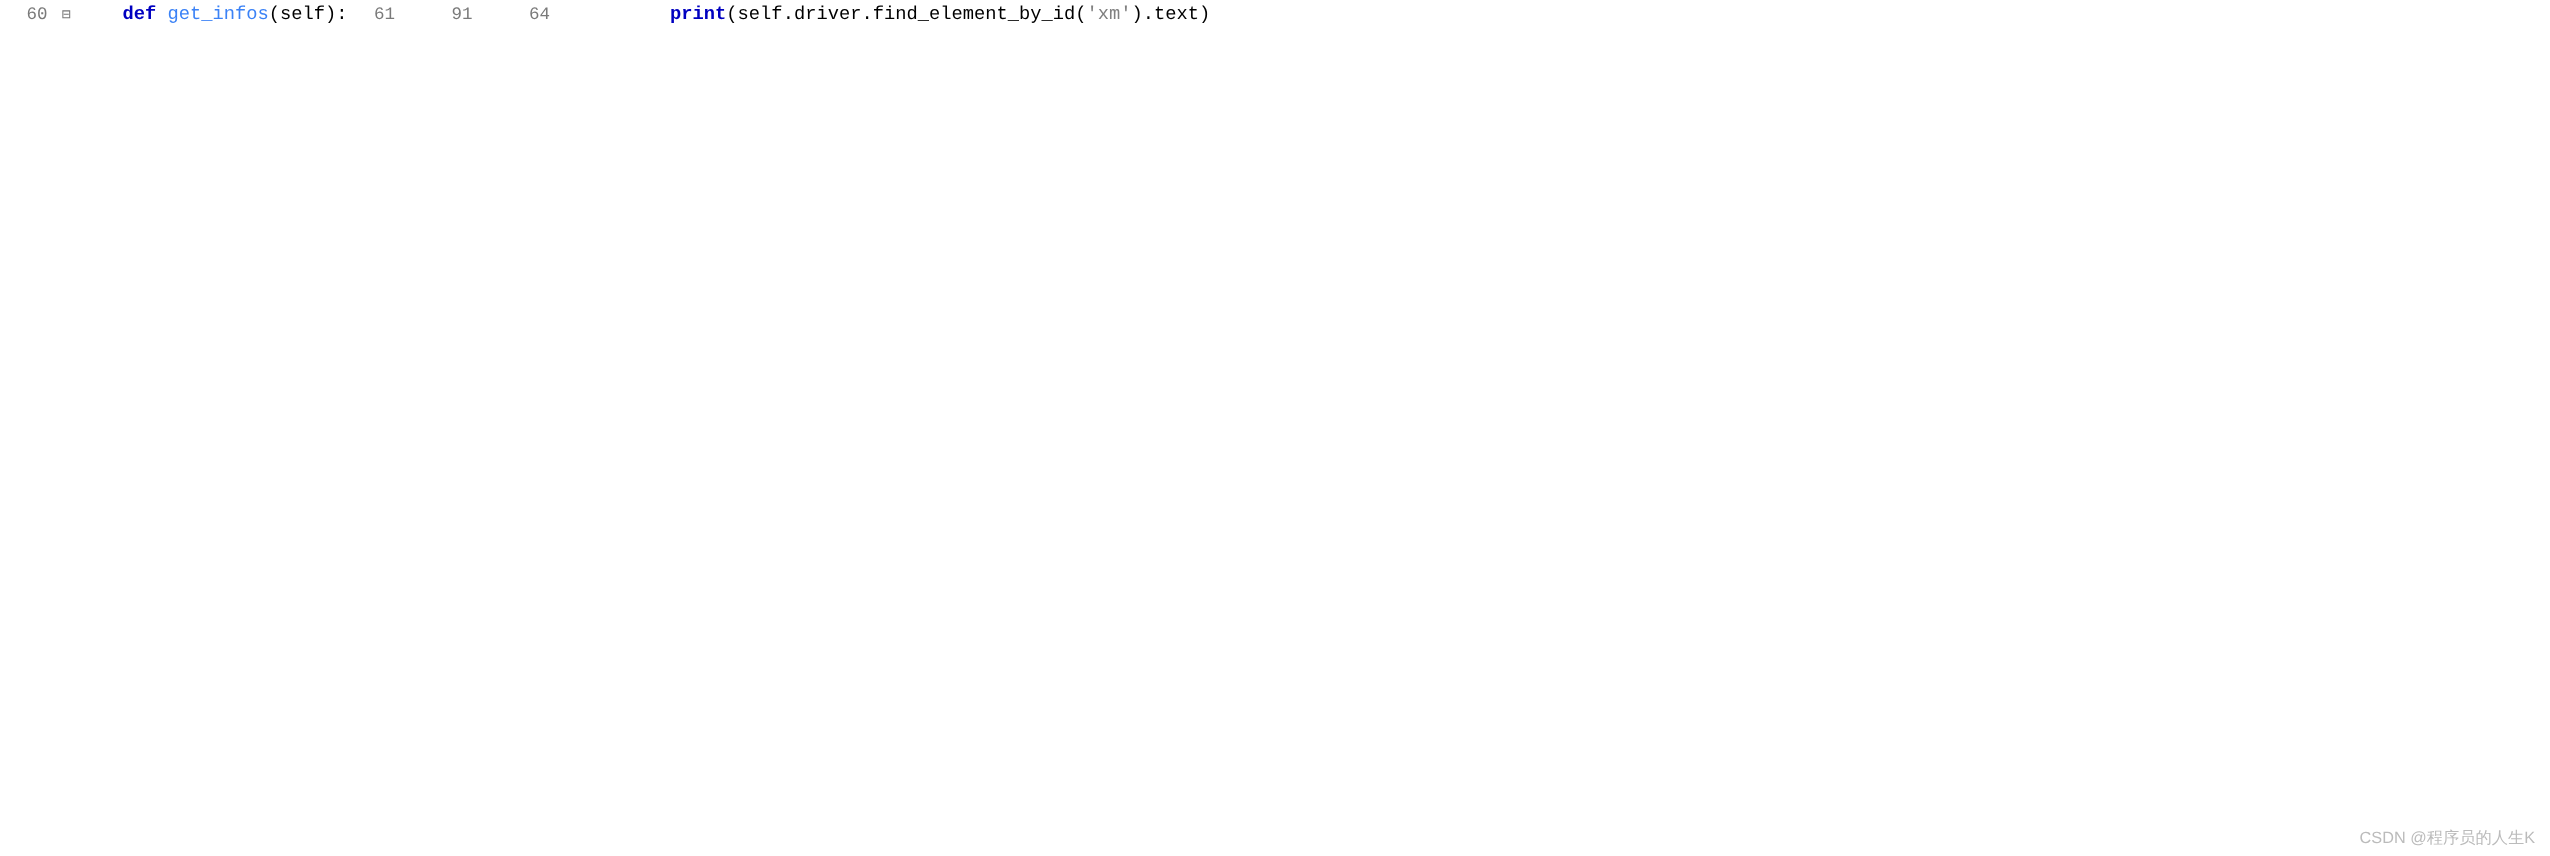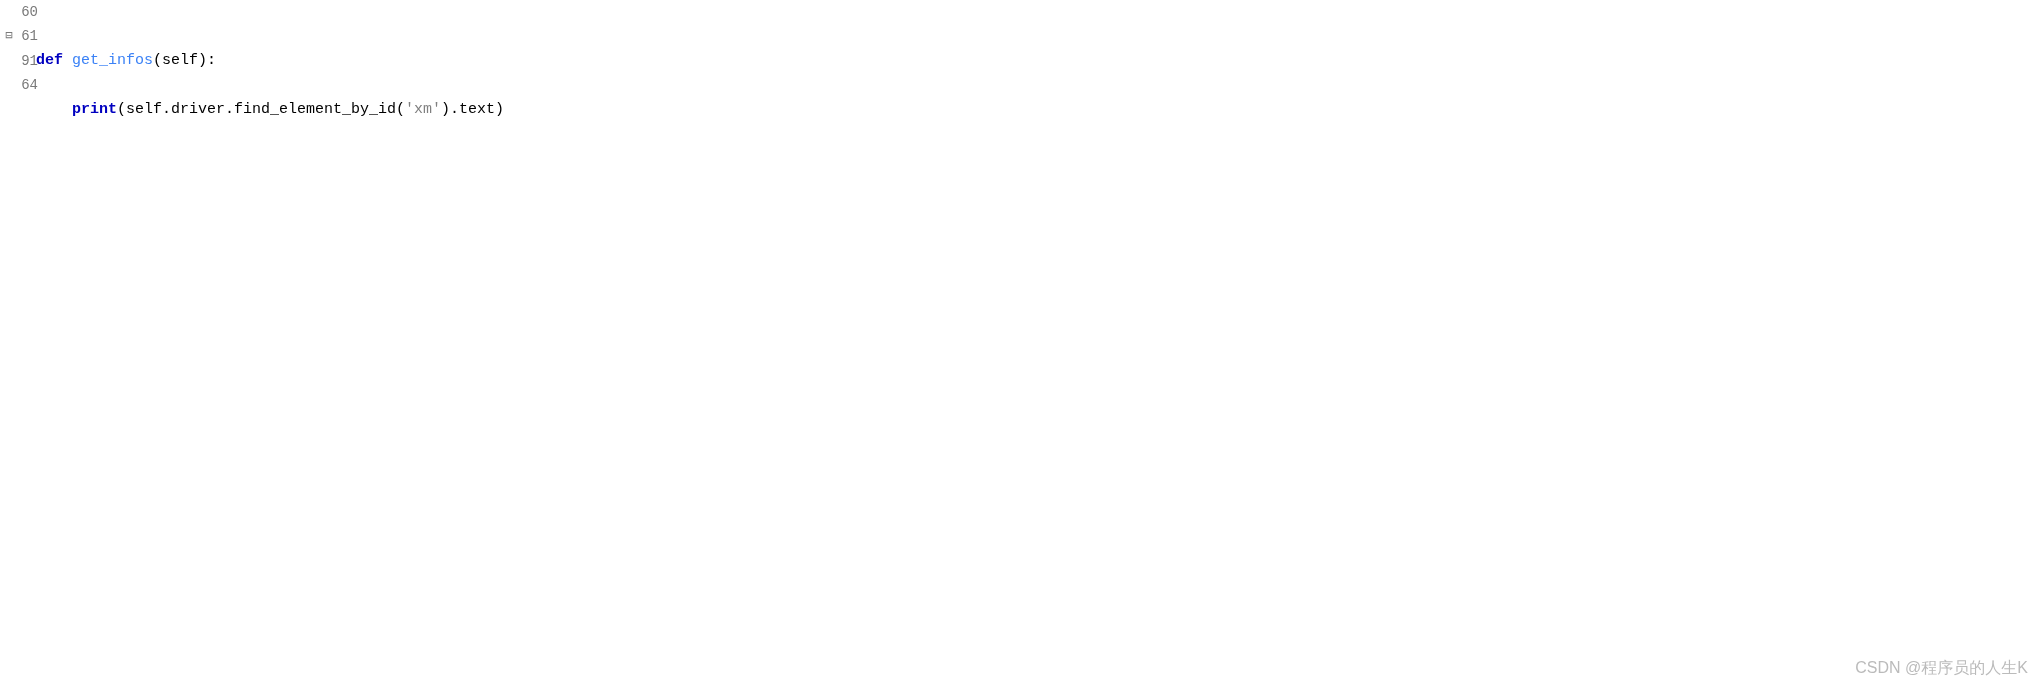--- a/index.html
+++ b/index.html
@@ -1,15 +1,15 @@
 <!DOCTYPE html>
 <html><head>
 <meta charset="utf-8">
 <style>
-  * { margin: 0; padding: 0; box-sizing: border-box; flex-direction: column; }
+  * { margin: 0; padding: 0; box-sizing: border-box; }
   body {
     font-family: "Consolas", "Courier New", monospace;
     font-size: 15px;
     background: #ffffff;
     color: #000000;
     width: 2040px;
     height: 685px;
     overflow: hidden;
     position: relative;
   }
@@ -42,21 +42,21 @@
   .kw { color: #0000C0; font-weight: bold; }
   .fn { color: #3b82f6; }
   .op { color: #000000; }
   .str { color: #808080; }
   .cmt { color: #009900; }
   .watermark {
     position: absolute;
     right: 12px;
     bottom: 6px;
     font-family: Arial, sans-serif;
-    font-size: 16px;
+    font-size: 13px;
     color: #bbbbbb;
   }
 </style>
 </head>
 <body>
 
 <div class="editor" id="editor-root">
     <div class="line">
       <div class="ln">60</div>
       <div class="fold">⊟</div>

